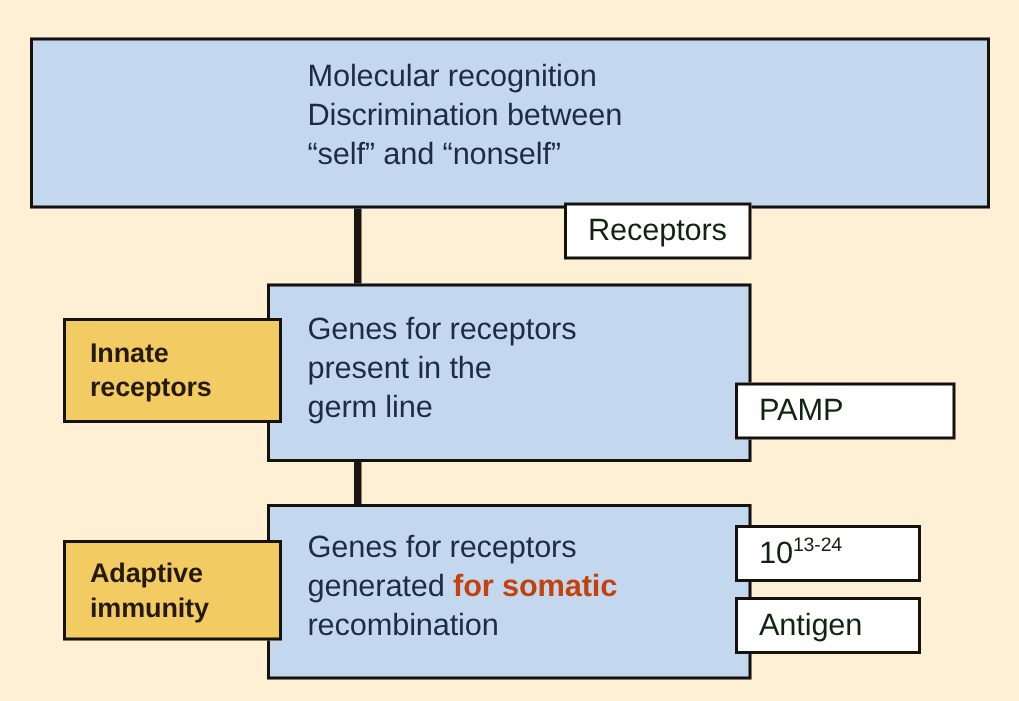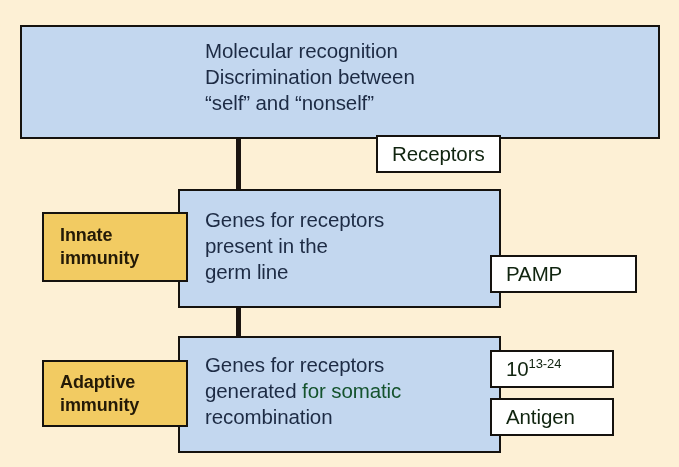--- a/index.html
+++ b/index.html
@@ -87,22 +87,22 @@
     letter-spacing: -0.1px;
   }
 
   .green-label sup {
     font-size: 13px;
     vertical-align: super;
     line-height: 0;
   }
 
   .emph {
-    color: #14532d;
-    font-weight: 400;
+    color: #c2410c;
+    font-weight: 700;
   }
 
   
   #top-blue     { left: 20px;  top: 25px;  width: 640px; height: 114px; }
   #top-text     { left: 205px; top: 38px;  width: 430px; }
 
   #mid-blue     { left: 178px; top: 189px; width: 323px; height: 119px; }
   #mid-text     { left: 205px; top: 207px; width: 290px; }
 
   #bot-blue     { left: 178px; top: 336px; width: 323px; height: 117px; }
@@ -137,21 +137,21 @@
     <span class="green-label">Receptors</span>
   </div>
 
   <div id="mid-blue" class="box blue-box"></div>
   <div id="mid-text" class="blue-text">Genes for receptors
 present in the
 germ line</div>
 
   <div id="innate-box" class="box yellow-box">
     <span class="yellow-label">Innate
-immunity</span>
+receptors</span>
   </div>
 
 
   <div id="pamp-box" class="box green-box">
     <span class="green-label">PAMP</span>
   </div>
 
   <div id="bot-blue" class="box blue-box"></div>
   <div id="bot-text" class="blue-text"><span>Genes for receptors</span><br><span>generated </span><span class="emph">for somatic</span><br><span>recombination</span></div>
 

